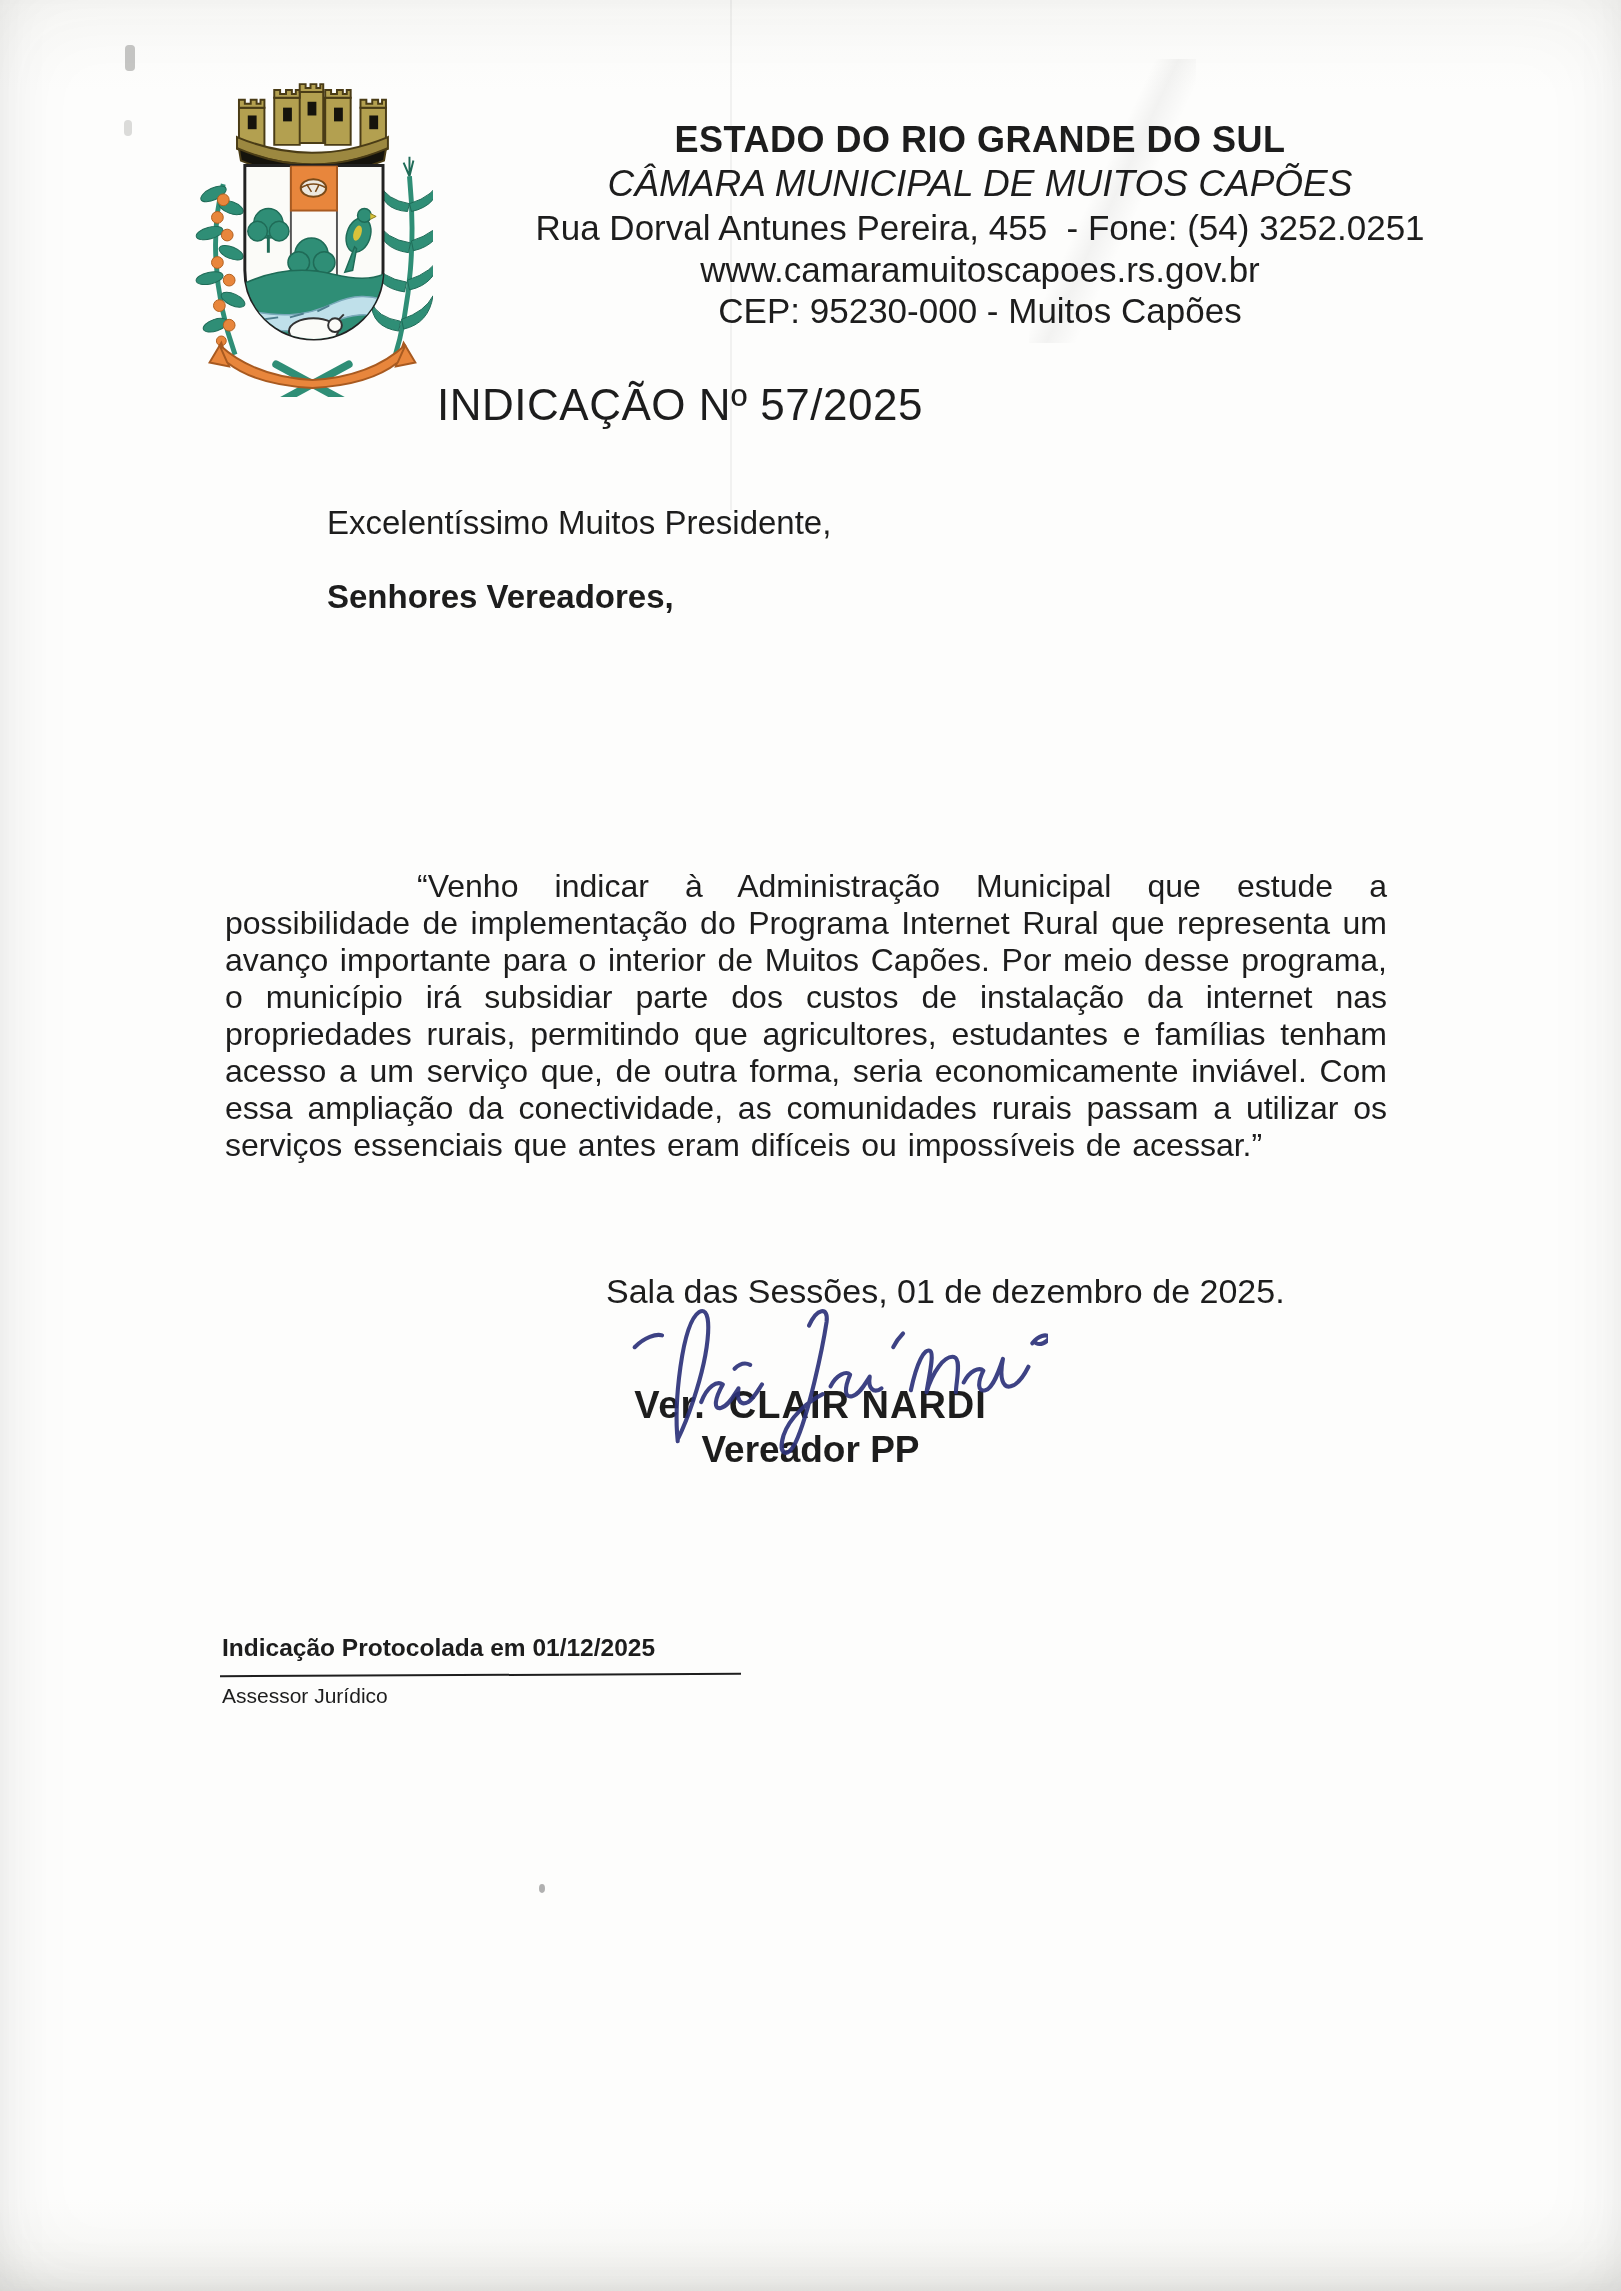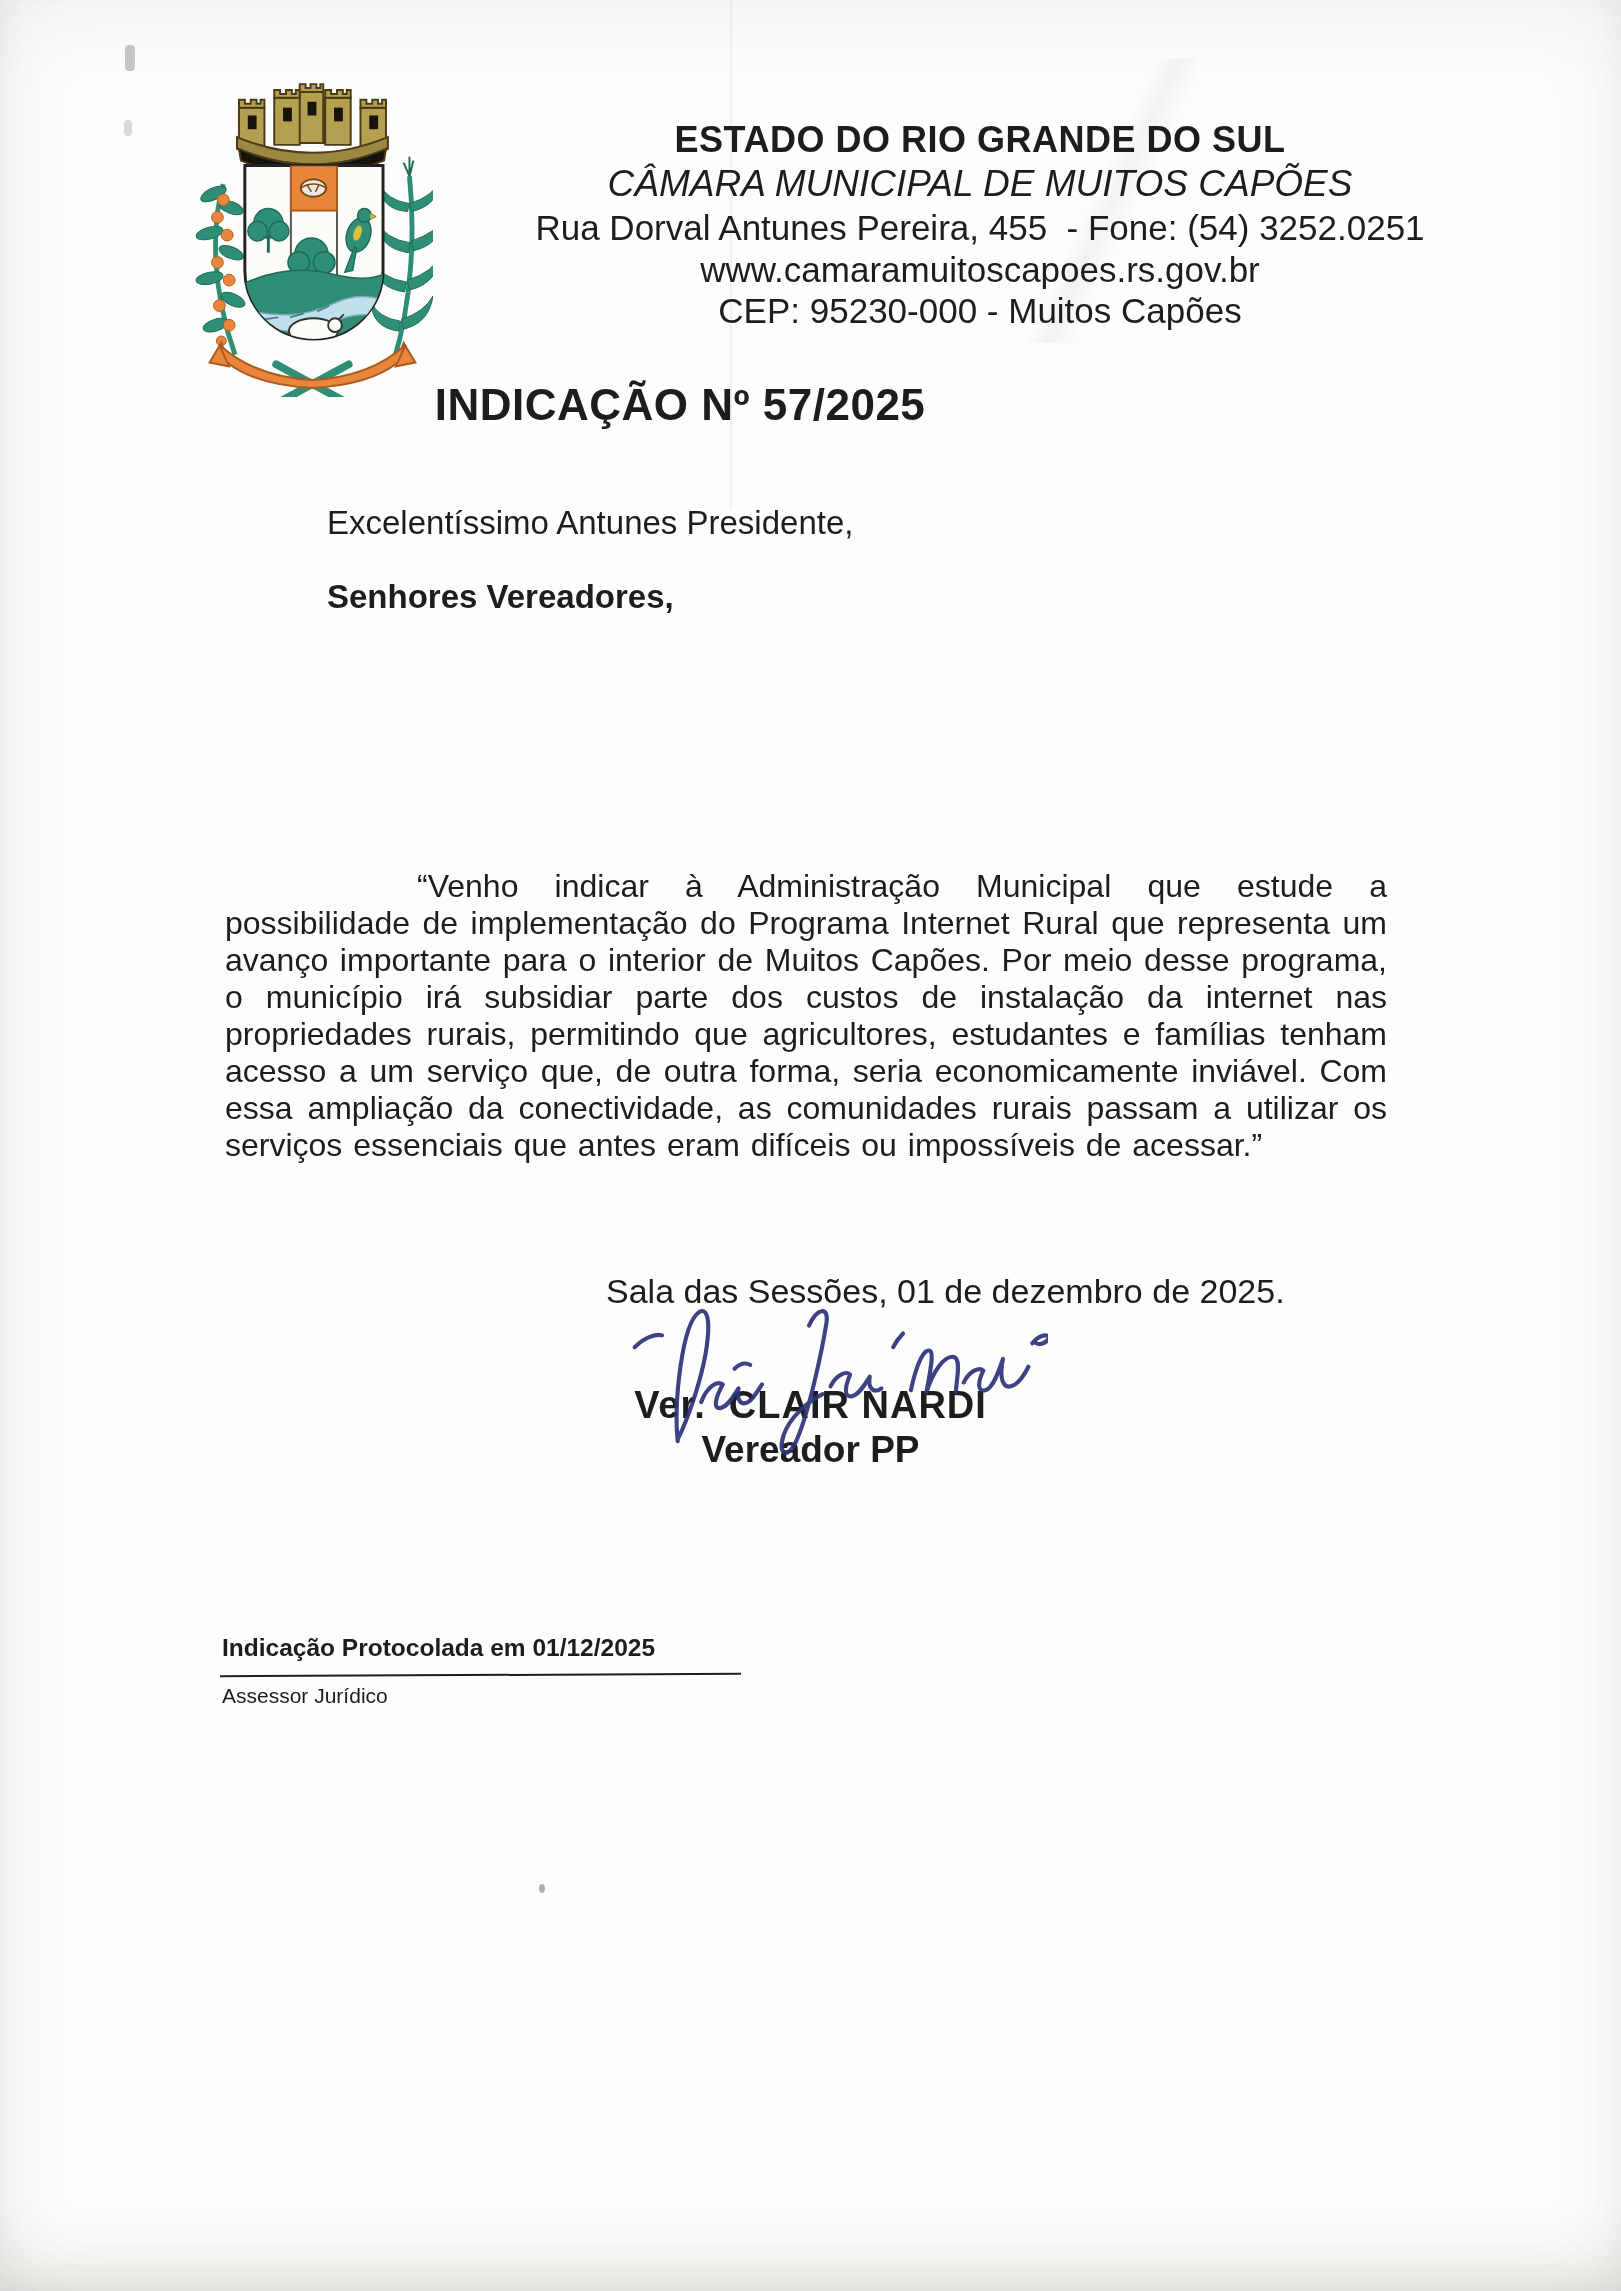--- a/index.html
+++ b/index.html
@@ -26,21 +26,21 @@
 
   
   .crest{left:188px;top:78px;width:245px;height:319px;}
   .lh-text{left:338px;top:118px;width:1284px;text-align:center;}
   .lh1{font-size:36px;font-weight:bold;line-height:44px;letter-spacing:0.5px;}
   .lh2{font-size:37px;font-style:italic;line-height:44px;}
   .lh3{font-size:35px;line-height:43px;}
   .lh4{font-size:35px;line-height:41px;}
   .lh5{font-size:35px;line-height:41px;}
 
-  .doc-title{left:0;top:380px;width:1360px;text-align:center;font-size:44px;font-weight:bold;letter-spacing:0.5px;}
+  .doc-title{left:0;top:380px;width:1360px;text-align:center;font-size:44px;font-weight:normal;letter-spacing:0.5px;}
 
   .salutation-1{left:327px;top:504px;font-size:33px;}
   .salutation-2{left:327px;top:578px;font-size:33px;font-weight:bold;}
 
   .intro{left:225px;top:688px;width:1162px;font-size:32px;line-height:40px;text-align:justify;text-indent:98px;}
   .quote{left:225px;top:868px;width:1162px;font-size:32px;line-height:37px;text-align:justify;text-indent:192px;word-spacing:2px;}
 
   .dateline{left:606px;top:1272px;font-size:34px;}
 
   .sig-svg{left:617px;top:1296px;width:431px;height:167px;z-index:3;}
@@ -189,21 +189,21 @@
   <div class="abs lh-text">
     <div class="lh1">ESTADO DO RIO GRANDE DO SUL</div>
     <div class="lh2">CÂMARA MUNICIPAL DE MUITOS CAPÕES</div>
     <div class="lh3">Rua Dorval Antunes Pereira, 455&nbsp; - Fone: (54) 3252.0251</div>
     <div class="lh4">www.camaramuitoscapoes.rs.gov.br</div>
     <div class="lh5">CEP: 95230-000 - Muitos Capões</div>
   </div>
 
   <div class="abs doc-title">INDICAÇÃO Nº 57/2025</div>
 
-  <div class="abs salutation-1">Excelentíssimo Antunes Presidente,</div>
+  <div class="abs salutation-1">Excelentíssimo Muitos Presidente,</div>
   <div class="abs salutation-2">Senhores Vereadores,</div>
 
   <div class="abs quote">“Venho indicar à Administração Municipal que estude a possibilidade de implementação do Programa Internet Rural que representa um avanço importante para o interior de Muitos Capões. Por meio desse programa, o município irá subsidiar parte dos custos de instalação da internet nas propriedades rurais, permitindo que agricultores, estudantes e famílias tenham acesso a um serviço que, de outra forma, seria economicamente inviável. Com essa ampliação da conectividade, as comunidades rurais passam a utilizar os serviços essenciais que antes eram difíceis ou impossíveis de acessar.”</div>
 
   <div class="abs dateline">Sala das Sessões, 01 de dezembro de 2025.</div>
 
   <svg class="abs sig-svg" viewBox="0 0 440 170" aria-hidden="true">
     <path d="M18,52 C28,42 40,38 46,40"></path>
     <path d="M62,148 C58,110 66,28 84,16 C98,8 96,52 78,106 C72,124 66,138 62,146"></path>
     <path d="M86,108 C92,92 102,86 108,90 C100,104 98,116 106,114 C114,112 120,100 124,94 C122,106 126,112 134,108 C140,104 144,96 148,90"></path>

